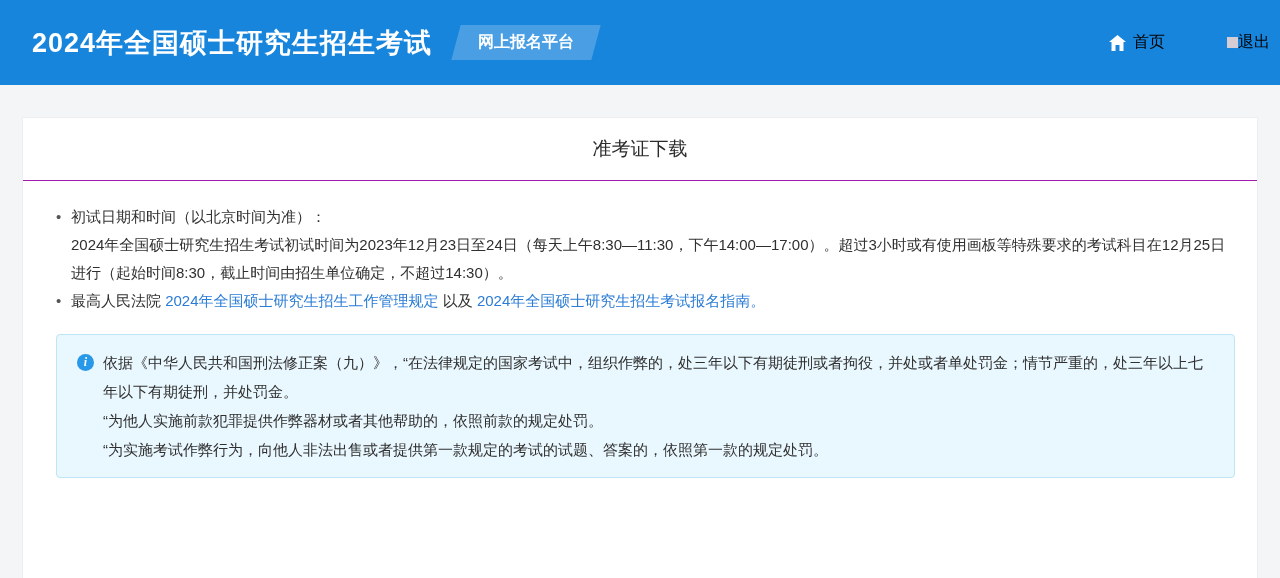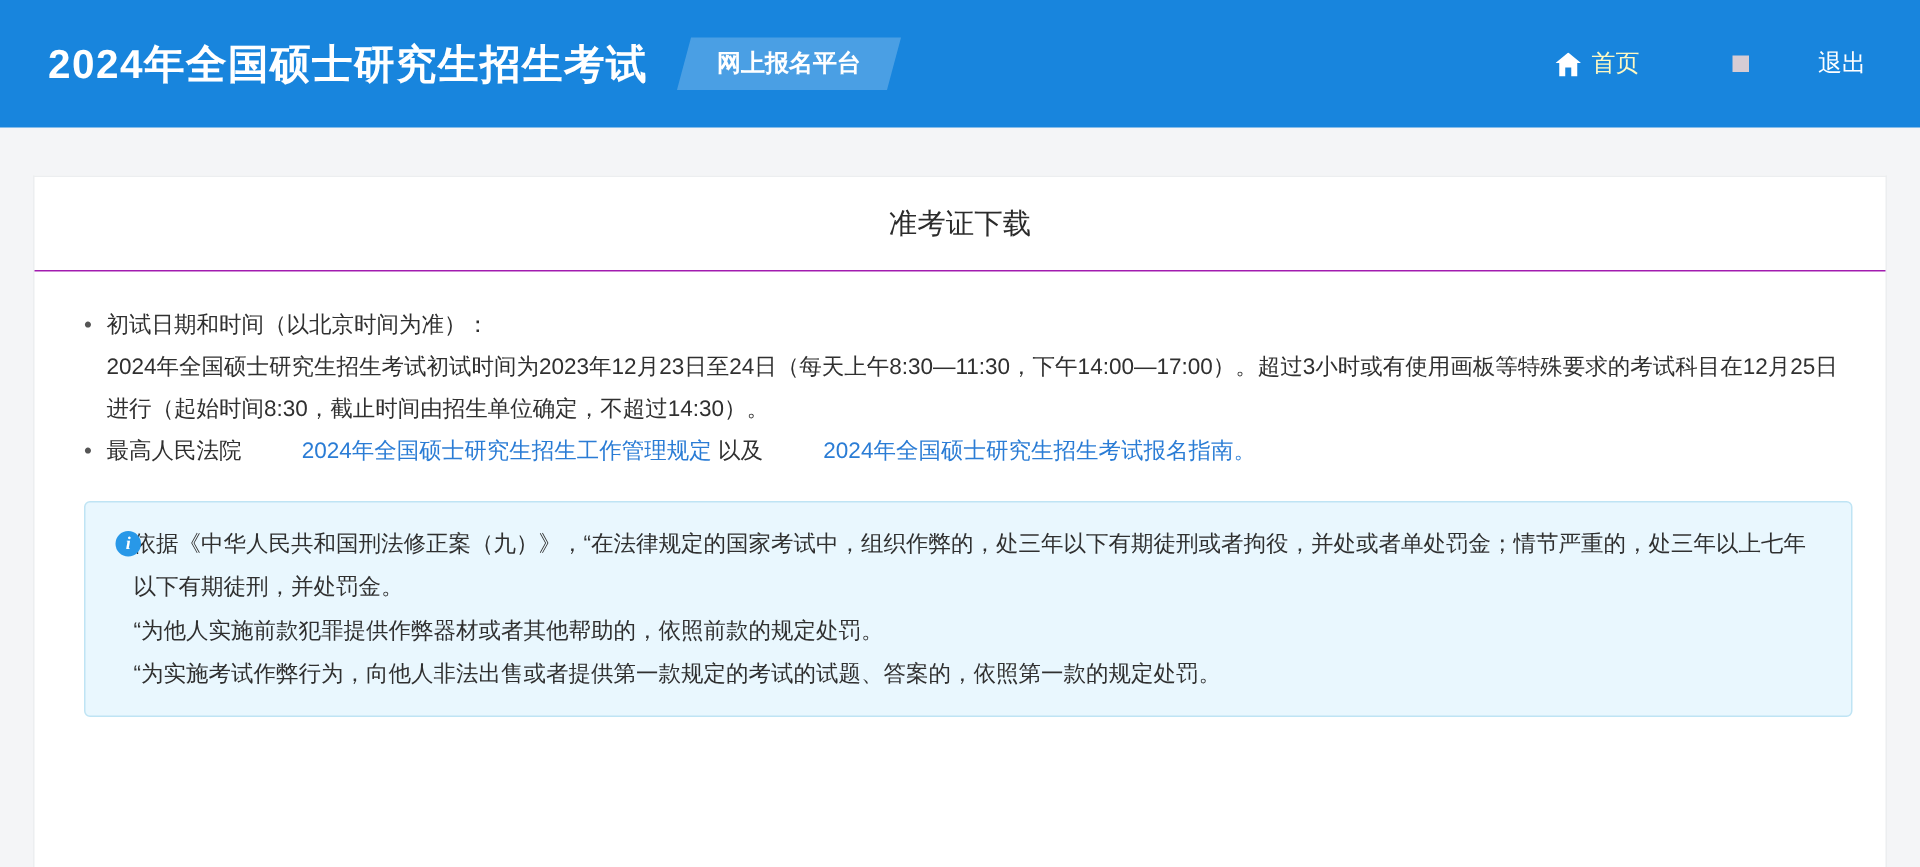--- a/index.html
+++ b/index.html
@@ -17,21 +17,21 @@
     font-family:"Liberation Sans","DejaVu Sans",sans-serif;
     background:var(--page-bg);
     color:var(--text-dark);
   }
   
   .header{
     height:85px;
     background:var(--header-blue);
     display:flex;
     align-items:center;
-    padding:0 36px 0 32px;
+    padding:0 10px 0 32px;
     color:#fff;
   }
   .header-title{
     font-size:27px;
     font-weight:bold;
     letter-spacing:1px;
     white-space:nowrap;
   }
   .header-badge{
     margin-left:24px;
@@ -44,32 +44,31 @@
     transform:skewX(15deg);
     font-size:16px;
     font-weight:bold;
     color:#fff;
     white-space:nowrap;
   }
   .header-spacer{flex:1;}
   .nav{display:flex;align-items:center;}
   .nav-home{
     display:flex;align-items:center;gap:7px;
-    font-size:16px;color:#fef9c3;cursor:pointer;text-decoration:none;
+    font-size:16px;color:#000000;cursor:pointer;text-decoration:none;
   }
   .nav-home svg{display:block;}
   .nav-square{
     width:11px;height:11px;
     background:#d6ccd4;
     margin-left:62px;
     cursor:pointer;
   }
   .nav-logout{
-    margin-left:46px;
-    font-size:16px;color:#ffffff;cursor:pointer;text-decoration:none;
+    font-size:16px;color:#000000;cursor:pointer;text-decoration:none;
     white-space:nowrap;
   }
   
   .card{
     margin:32px 22px 0 22px;
     background:#fff;
     min-height:461px;
     border:1px solid #eceef0;
     border-bottom:none;
   }
@@ -92,21 +91,20 @@
   }
   .notice-list li::before{
     content:"•";
     position:absolute;left:0;top:0;
     color:#555;
   }
   a.text-link{
     color:var(--link-blue);
     text-decoration:none;
     cursor:pointer;
-    margin-left:36px;
   }
   .link-suffix{color:var(--link-blue);}
   
   .alert{
     margin:19px 0 0 0;
     background:var(--alert-bg);
     border:1px solid var(--alert-border);
     border-radius:4px;
     padding:13px 20px 13px 20px;
     position:relative;
@@ -115,21 +113,21 @@
   .alert-icon{
     position:absolute;
     left:20px;top:19px;
     width:17px;height:17px;
     background:var(--info-icon-blue);
     border-radius:50%;
     color:#fff;
     font:italic bold 12px/17px "Liberation Serif","DejaVu Serif",serif;
     text-align:center;
   }
-  .alert-text{margin-left:12px;}
+  .alert-text{margin-left:26px;}
   .alert-text p{margin:0;}
 </style>
 </head>
 <body>
 
 <div class="header">
   <div class="header-title">2024年全国硕士研究生招生考试</div>
   <div class="header-badge">
     <span>网上报名平台</span>
   </div>

